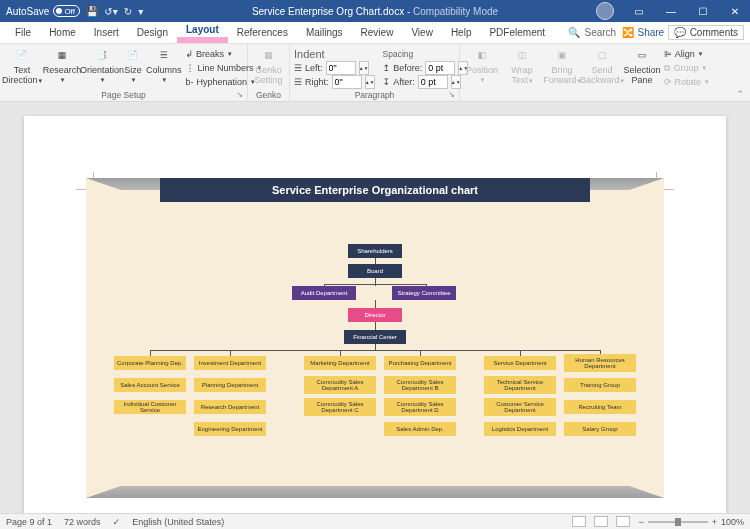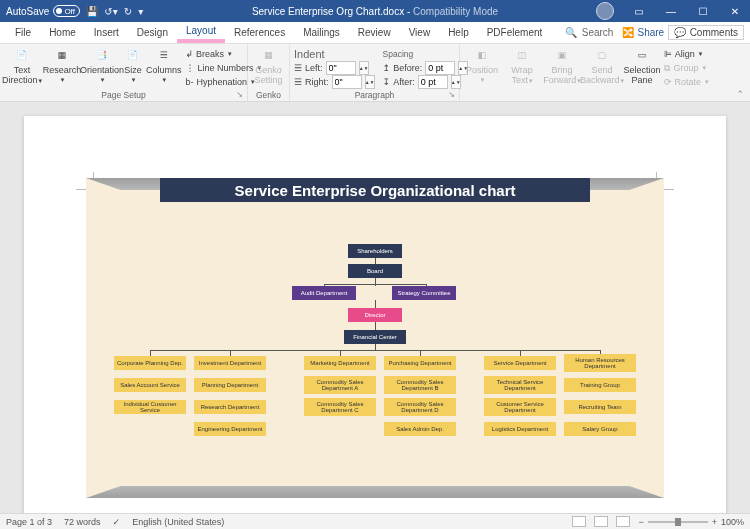--- a/index.html
+++ b/index.html
@@ -14,21 +14,21 @@
 .qat span { opacity: .9; }
 .titlebar .title { position: absolute; left: 50%; transform: translateX(-50%); font-size: 10px; text-align: right; }
 .titlebar .title .dim { opacity: .7; }
 .titlebar .right { position: absolute; right: 0; display: flex; align-items: center; gap: 2px; height: 100%; }
 .titlebar .avatar { width: 18px; height: 18px; border-radius: 50%; background: #7890b5; border: 1px solid #c9d4e8; margin-right: 8px; }
 .winbtn { width: 30px; height: 22px; display: flex; align-items: center; justify-content: center; }
 
 
 .menutabs { height: 22px; background: #fff; border-bottom: 1px solid #e1e1e1; display: flex; align-items: center; font-size: 10px; color: #444; padding-left: 6px; position: relative; }
 .menutabs .tab { padding: 0 9px; height: 100%; display: flex; align-items: center; cursor: pointer; }
-.menutabs .tab.active { color: #1a4c8b; border-bottom: 4px solid #f9a8d4; font-weight: 400; }
+.menutabs .tab.active { color: #1a4c8b; border-bottom: 6px solid #f9a8d4; font-weight: 700; }
 .menutabs .search { margin-left: 14px; display: flex; align-items: center; gap: 4px; color: #666; }
 .menutabs .rightbtns { position: absolute; right: 6px; display: flex; gap: 4px; align-items: center; }
 .menutabs .share { color: #2b5797; display: flex; align-items: center; gap: 3px; }
 .menutabs .cm { border: 1px solid #d0d0d0; padding: 1px 5px; display: flex; align-items: center; gap: 3px; }
 
 
 .ribbon { height: 58px; background: #f3f3f3; border-bottom: 1px solid #d9d9d9; display: flex; font-size: 9px; color: #444; position: relative; }
 .grp { border-right: 1px solid #e1e1e1; display: flex; flex-direction: column; justify-content: space-between; padding: 2px 4px 1px 4px; }
 .grp .row { display: flex; align-items: flex-start; gap: 4px; flex: 1; }
 .grp .lbl { text-align: center; font-size: 8.5px; color: #666; position: relative; height: 10px; line-height: 10px; }
@@ -48,21 +48,21 @@
 .stage { position: absolute; top: 102px; left: 0; right: 0; bottom: 16px; background: #e7e7e7; overflow: hidden; }
 .page { position: absolute; left: 24px; top: 14px; width: 702px; height: 400px; background: #fff; box-shadow: 0 1px 4px rgba(0,0,0,.2); }
 .crop { position: absolute; width: 18px; height: 18px; }
 .crop.nw { top: 56px; left: 52px; border-right: 1px solid #bbb; border-bottom: 1px solid #bbb; }
 .crop.ne { top: 56px; right: 52px; border-left: 1px solid #bbb; border-bottom: 1px solid #bbb; }
 
 
 .chartbox { position: absolute; left: 62px; top: 62px; width: 578px; height: 320px; background: #f8edd8; }
 .cb-topedge { position: absolute; left: 0; right: 0; top: 0; height: 12px; background: linear-gradient(180deg,#9e9e9e,#b8b8b8); clip-path: polygon(0 0,100% 0,94% 100%,6% 100%); }
 .cb-bottomedge { position: absolute; left: 0; right: 0; bottom: 0; height: 12px; background: linear-gradient(180deg,#b8b8b8,#9e9e9e); clip-path: polygon(6% 0,94% 0,100% 100%,0 100%); }
-.banner { position: absolute; left: 74px; right: 74px; top: 0; height: 24px; background: #2d3a57; color: #fff; display: flex; align-items: center; justify-content: center; font-size: 15px; font-weight: 600; }
+.banner { position: absolute; left: 74px; right: 74px; top: 0; height: 24px; background: #2d3a57; color: #fff; display: flex; align-items: center; justify-content: center; font-size: 11px; font-weight: 600; }
 
 .org { position: absolute; top: 30px; left: 0; right: 0; bottom: 14px; }
 .node { position: absolute; font-size: 6px; color: #fff; display: flex; align-items: center; justify-content: center; text-align: center; padding: 0 2px; line-height: 1.05; }
 .navy { background: #2d3a57; }
 .purple { background: #5b3a8b; }
 .pink { background: #e84b8a; }
 .yellow { background: #f4cf5e; color: #333; }
 .line { position: absolute; background: #555; }
 
 
@@ -327,21 +327,21 @@
           <div class="node yellow" style="left: 108px; top: 214px; width: 72px; height: 14px;">Engineering Department</div>
           <div class="node yellow" style="left: 298px; top: 214px; width: 72px; height: 14px;">Sales Admin Dep.</div>
           <div class="node yellow" style="left: 398px; top: 214px; width: 72px; height: 14px;">Logistics Department</div>
           <div class="node yellow" style="left: 478px; top: 214px; width: 72px; height: 14px;">Salary Group</div>
         </div>
     </div>
   </div>
 </div>
 
 <div class="status">
-  <span>Page 1 of 3</span>
+  <span>Page 9 of 1</span>
   <span>72 words</span>
   <span>✓</span>
   <span>English (United States)</span>
   <div class="right">
     <div class="vb"></div>
     <div class="vb"></div>
     <div class="vb"></div>
     <div class="zoom">
       <span>−</span>
       <div class="track">

